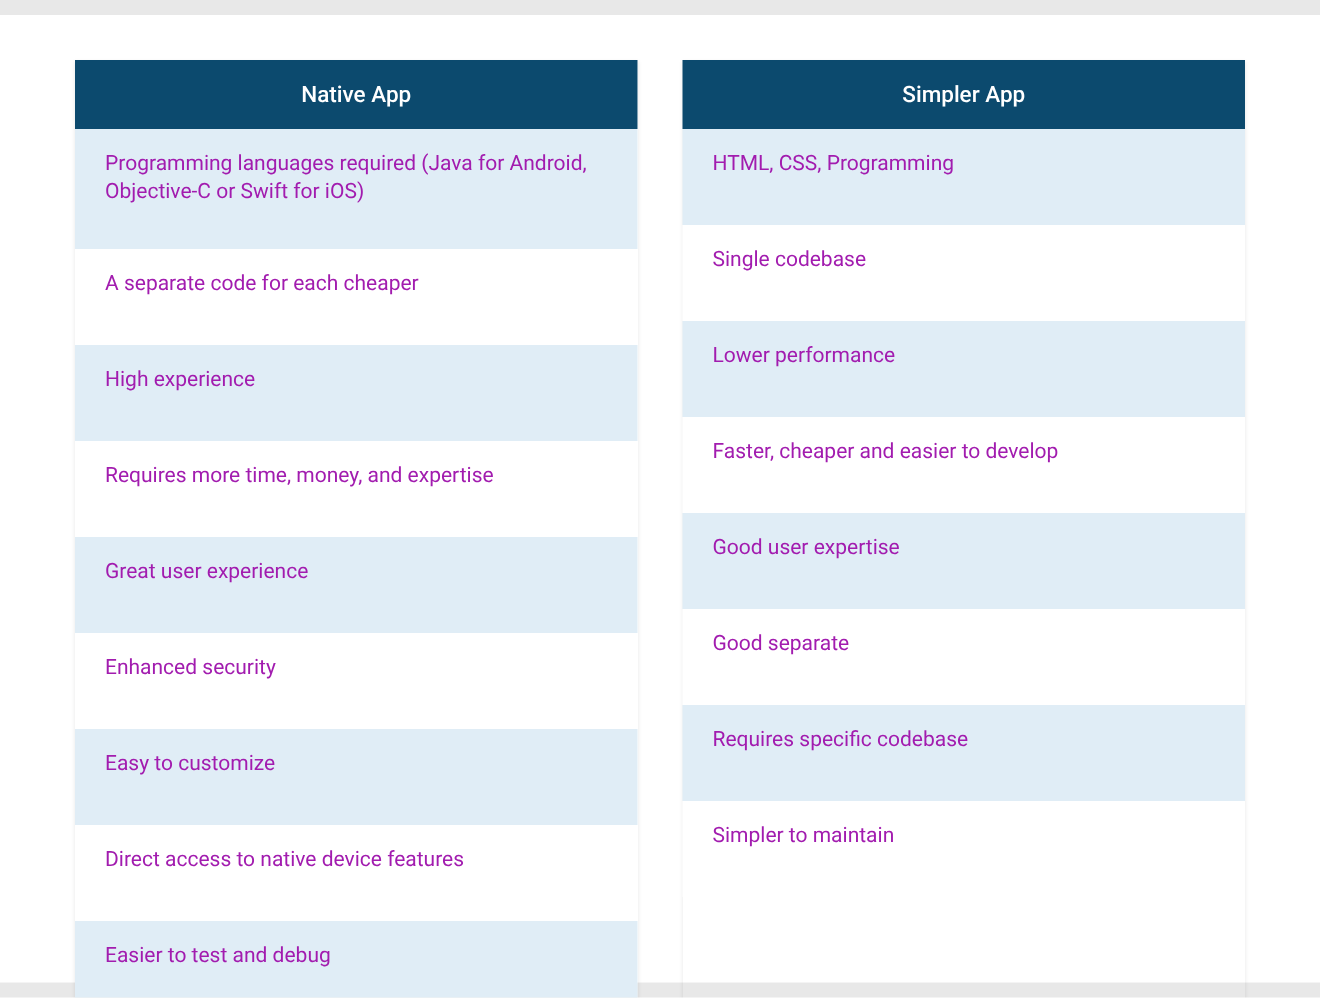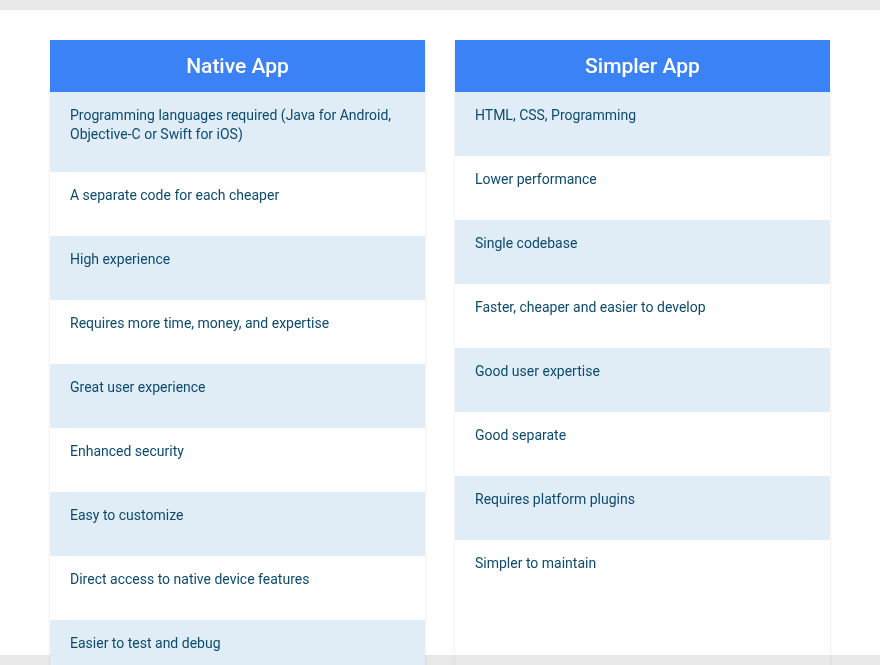--- a/index.html
+++ b/index.html
@@ -22,31 +22,31 @@
     }
     .columns {
       display: flex;
       gap: 30px;
     }
     .column {
       flex: 1;
       box-shadow: 0 1px 3px rgba(0,0,0,0.1);
     }
     .column-header {
-      background-color: #3b82f6;
+      background-color: #0c4a6e;
       color: #ffffff;
       text-align: center;
       padding: 14px 0;
-      font-size: 21px;
+      font-size: 15px;
       font-weight: 500;
     }
     .row {
       padding: 14px 20px 28px 20px;
       font-size: 14px;
-      color: #0c4a6e;
+      color: #a21caf;
       line-height: 1.35;
       min-height: 64px;
     }
     .row:nth-child(odd) {
       background-color: #e0edf6;
     }
     .row:nth-child(even) {
       background-color: #ffffff;
     }
   </style>
@@ -68,24 +68,24 @@
         <div class="row">Easy to customize</div>
         <div class="row">Direct access to native device features</div>
         <div class="row">Easier to test and debug</div>
       </div>
     </div>
 
     <div class="column">
       <div class="column-header">Simpler App</div>
       <div class="rows">
         <div class="row">HTML, CSS, Programming</div>
+        <div class="row">Single codebase</div>
         <div class="row">Lower performance</div>
-        <div class="row">Single codebase</div>
         <div class="row">Faster, cheaper and easier to develop</div>
         <div class="row">Good user expertise</div>
         <div class="row">Good separate</div>
-        <div class="row">Requires platform plugins</div>
+        <div class="row">Requires specific codebase</div>
         <div class="row">Simpler to maintain</div>
       </div>
     </div>
 
   </div>
 </div>
 
 </body></html>

